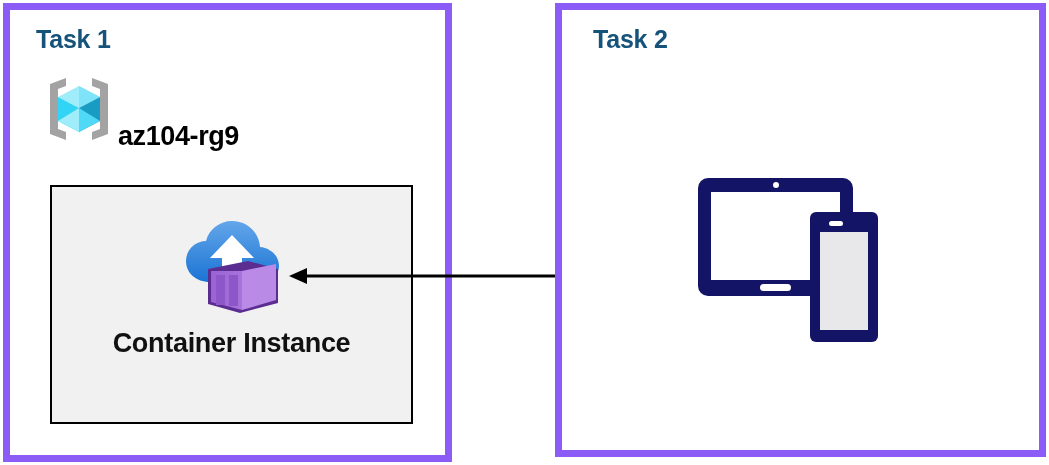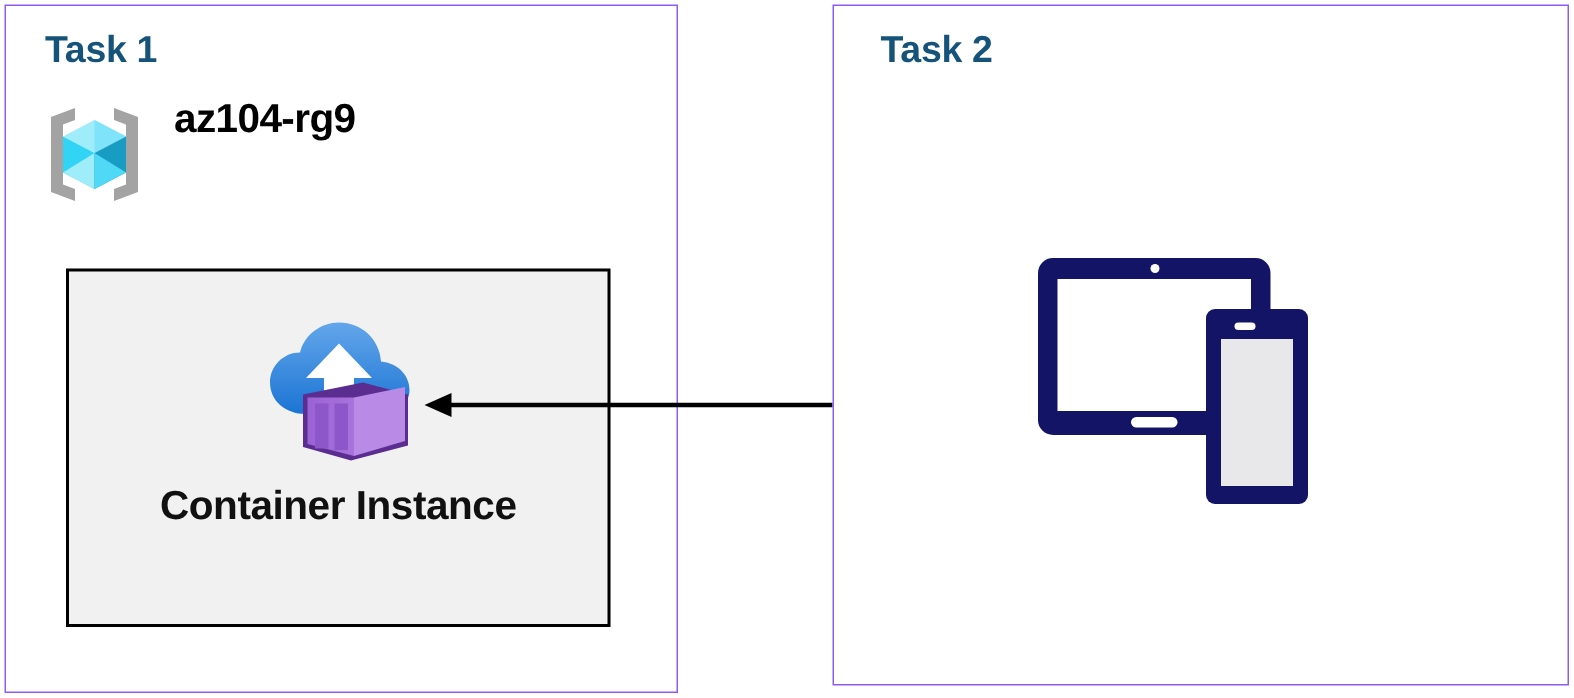--- a/index.html
+++ b/index.html
@@ -15,45 +15,44 @@
     width: 1049px;
     height: 465px;
     background: #ffffff;
     overflow: hidden;
   }
 
   
   .panel {
     position: absolute;
     box-sizing: border-box;
-    border: 1px solid #8b5cf6;
+    border: 7px solid #8b5cf6;
     background: #ffffff;
   }
   #panel-task1 { left: 3px;   top: 3px; width: 449px; height: 459px; }
   #panel-task2 { left: 555px; top: 3px; width: 491px; height: 454px; }
 
   .panel-title {
     position: absolute;
     font-size: 25px;
     font-weight: bold;
     color: #15537a;
     letter-spacing: -0.2px;
     white-space: nowrap;
   }
   #panel-task1 .panel-title { left: 26px; top: 15px; }
   #panel-task2 .panel-title { left: 31px; top: 15px; }
 
   
   #rg-row {
     position: absolute;
-    left: 20px;
+    left: 30px;
     top: 60px;
     display: flex;
-    align-items: flex-start;
-    gap: 14px;
+    align-items: flex-end;
   }
   #rg-label {
     font-size: 27px;
     font-weight: bold;
     color: #000000;
     white-space: nowrap;
     letter-spacing: -0.4px;
   }
 
   

